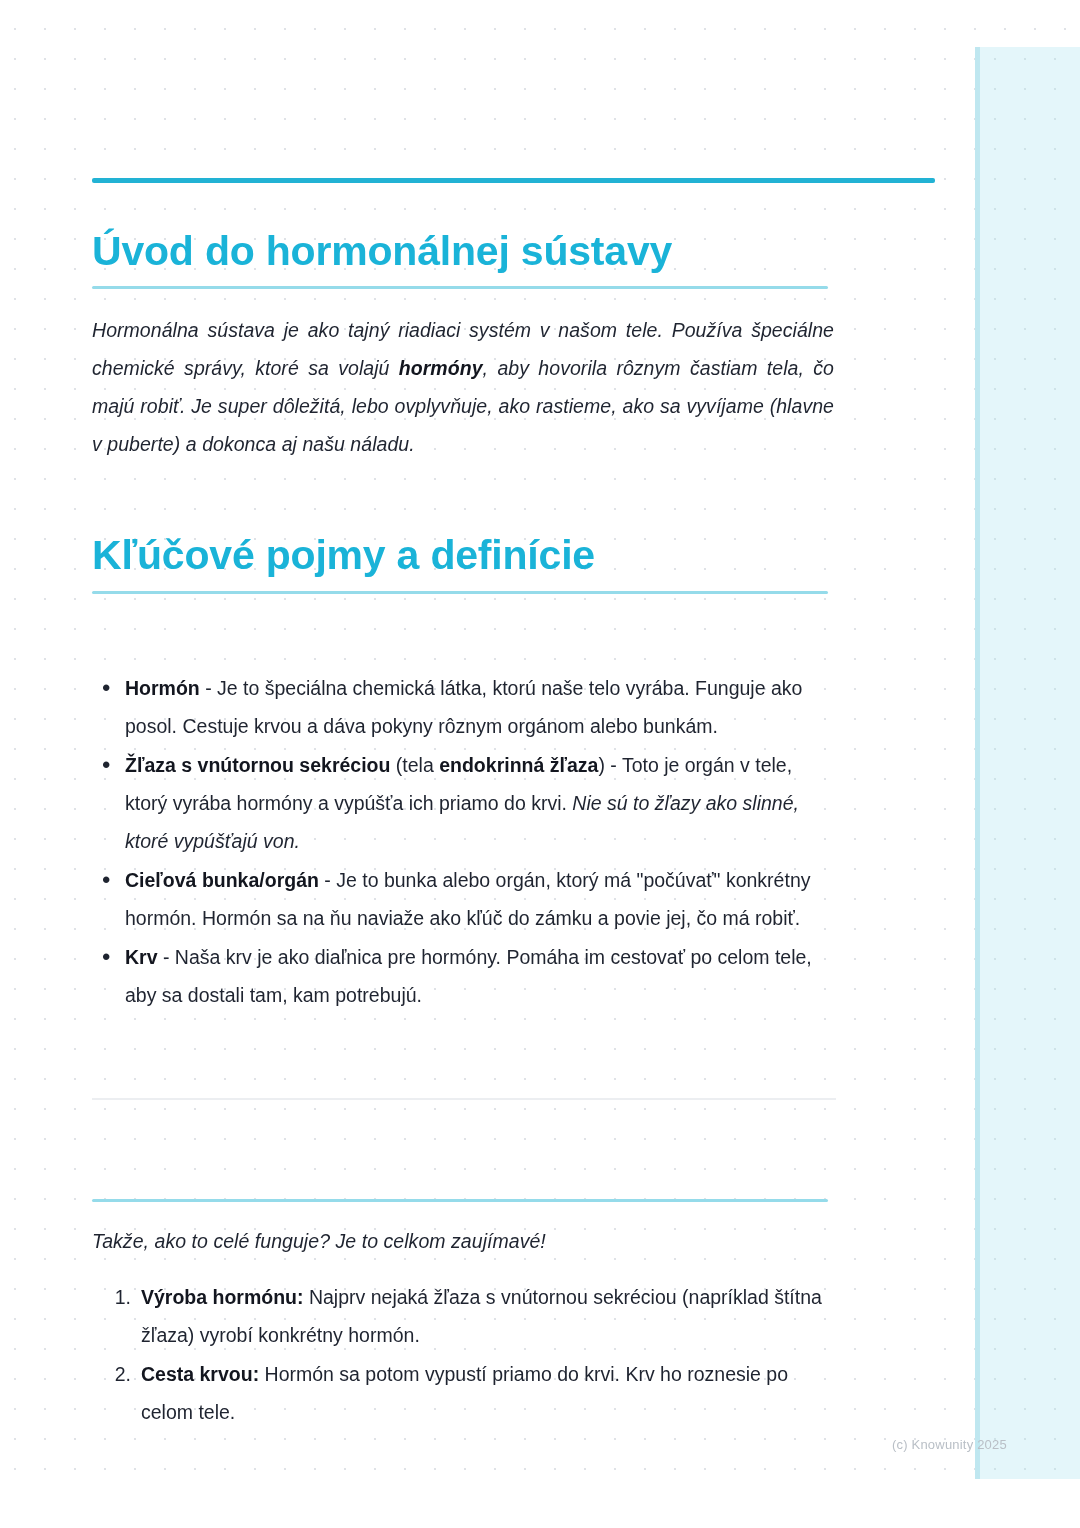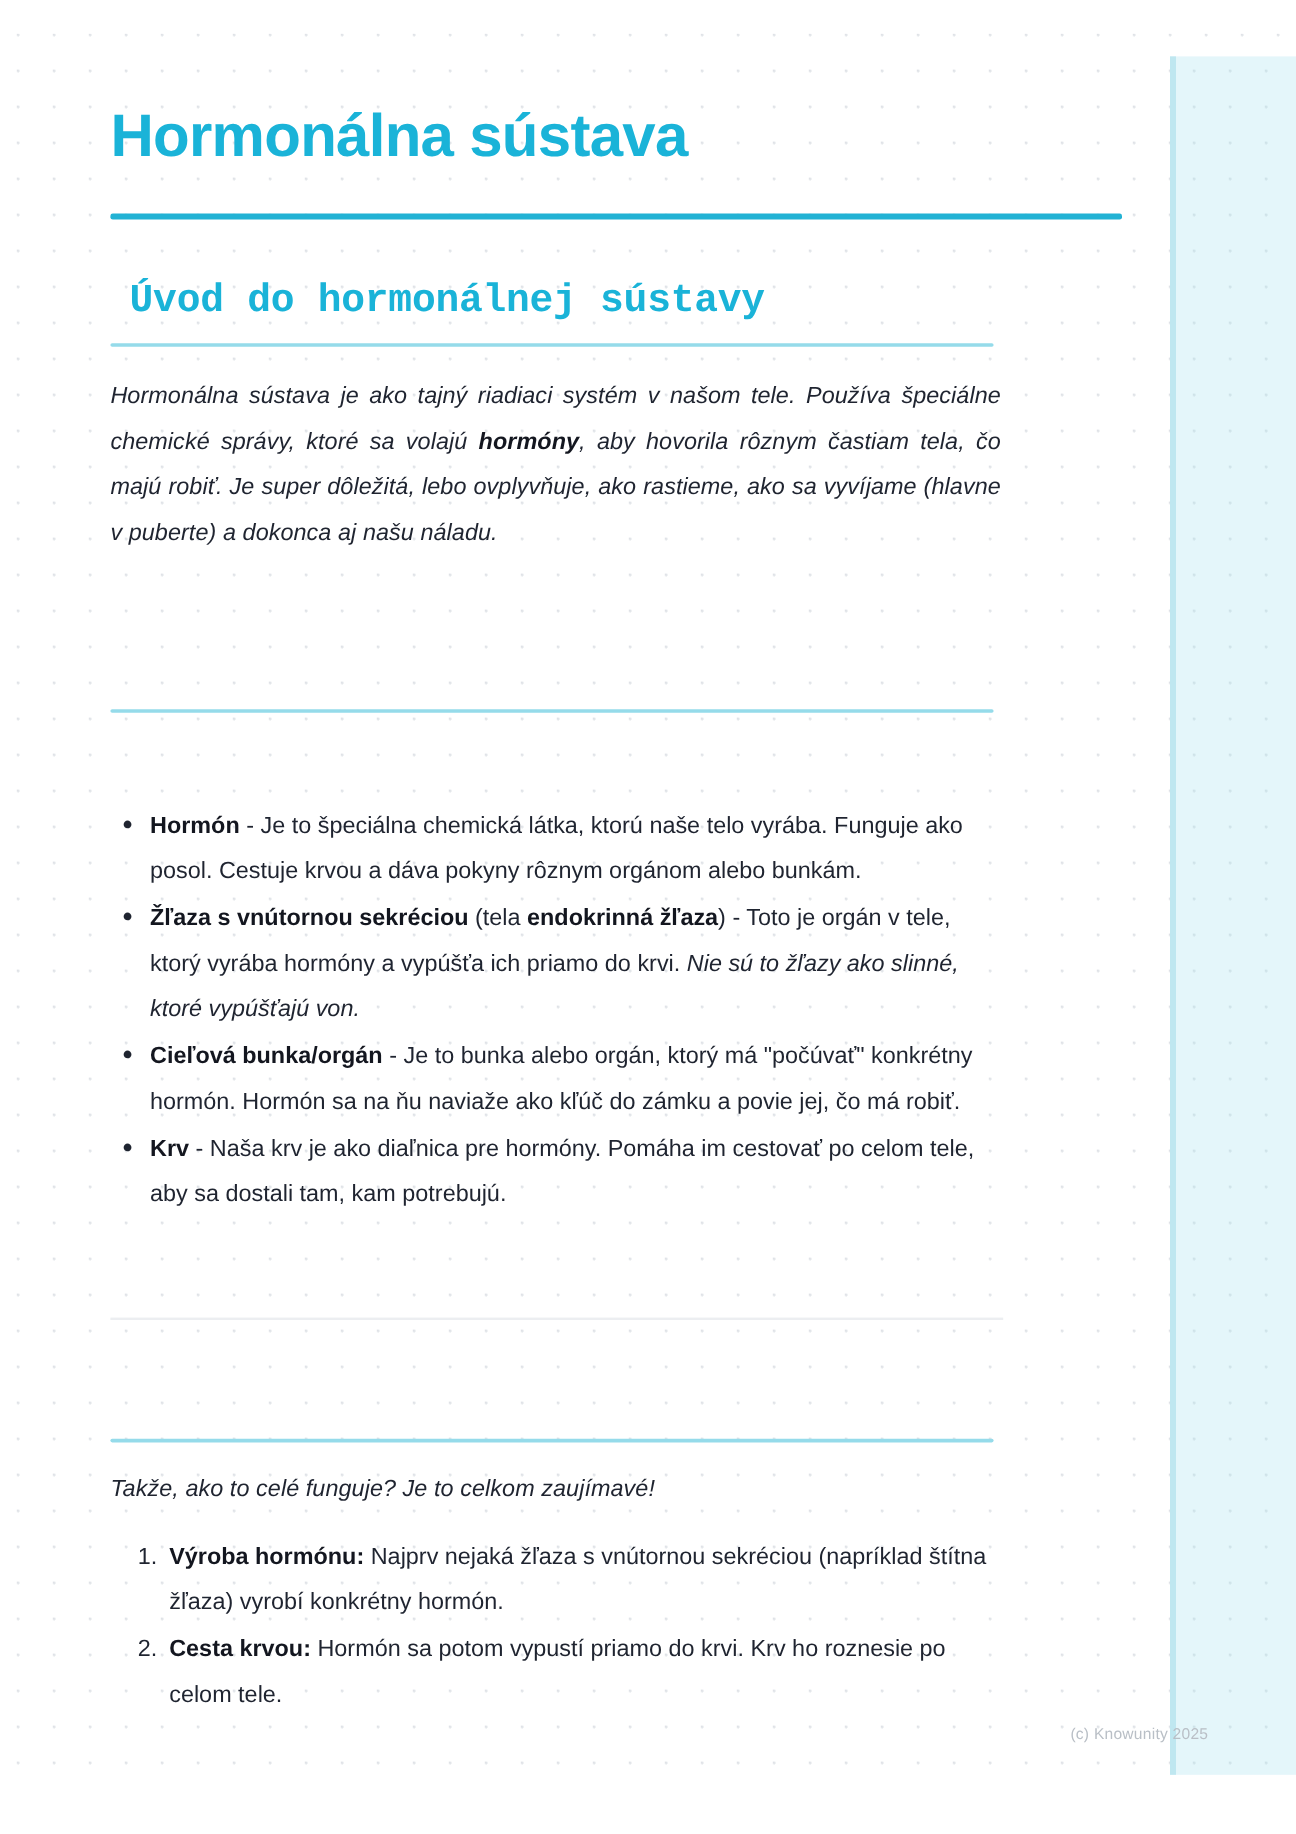--- a/index.html
+++ b/index.html
@@ -89,28 +89,27 @@
     left: 92px;
     top: 178px;
     width: 843px;
     height: 5px;
     background: #22b2d4;
     border-radius: 2px;
   }
 
   .h2 {
     position: absolute;
-    left: 108px;
-    font-size: 33px;
+    left: 92px;
+    font-size: 41px;
     line-height: 42px;
     font-weight: bold;
     color: #1ab3d8;
     letter-spacing: -0.2px;
     white-space: nowrap;
-    font-family: Liberation Mono, monospace;
   }
   .h2-rule {
     position: absolute;
     left: 92px;
     width: 736px;
     height: 3px;
     background: #95dbea;
     border-radius: 2px;
   }
 
@@ -187,30 +186,30 @@
 
 <div class="page">
 
   <div class="grid-mask-top"></div>
 
   <div class="side-band"></div>
   <div class="side-band-edge"></div>
 
   <div class="content">
 
-    <div class="doc-title">Hormonálna sústava</div>
     <div class="title-rule"></div>
 
     <div class="h2" style="top:230px;">Úvod do hormonálnej sústavy</div>
     <div class="h2-rule" style="top:286px;"></div>
 
     <div class="para justify" style="left:92px; top:311px; width:742px;">
       <span>Hormonálna sústava je ako tajný riadiaci systém v našom tele. Používa špeciálne chemické správy, ktoré sa volajú </span><b>hormóny</b><span>, aby hovorila rôznym častiam tela, čo majú robiť. Je super dôležitá, lebo ovplyvňuje, ako rastieme, ako sa vyvíjame (hlavne v puberte) a dokonca aj našu náladu.</span>
     </div>
 
+    <div class="h2" style="top:534px;">Kľúčové pojmy a definície</div>
     <div class="h2-rule" style="top:591px;"></div>
 
 
     <div class="list" style="left:92px; top:669px; width:744px;">
 
       <div class="li">
         <span class="marker dot">•</span>
         <b>Hormón</b><span> - Je to špeciálna chemická látka, ktorú naše telo vyrába. Funguje ako posol. Cestuje krvou a dáva pokyny rôznym orgánom alebo bunkám.</span>
       </div>
 

